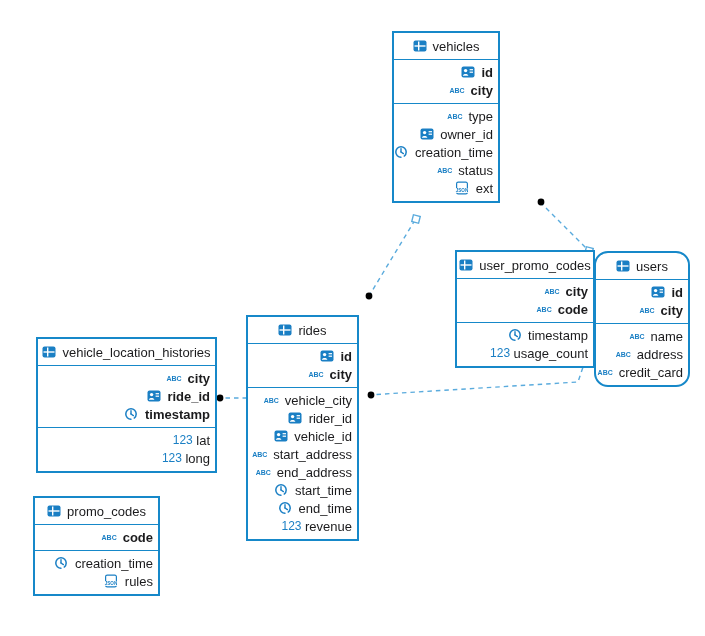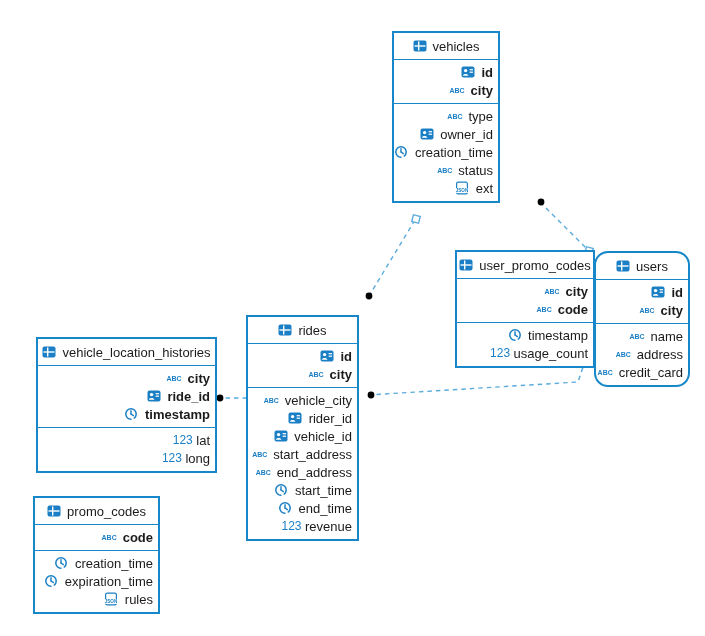--- a/index.html
+++ b/index.html
@@ -422,30 +422,20 @@
               <circle cx="7" cy="7" r="5.2" fill="none" stroke="#1a7fc4" stroke-width="1.5" stroke-dasharray="26 3.5" stroke-dashoffset="-8" stroke-linecap="round"></circle>
               <line x1="7" y1="7" x2="7" y2="3.8" stroke="#1a7fc4" stroke-width="1.4" stroke-linecap="round"></line>
               <line x1="7" y1="7" x2="9.4" y2="8.6" stroke="#1a7fc4" stroke-width="1.4" stroke-linecap="round"></line>
             </svg>
           </span>
     <span>creation_time</span>
   </div>
         <div class="tbl-row">
     <span class="icon-cell">
             <svg width="14" height="14" viewBox="0 0 14 14">
-              <circle cx="7" cy="7" r="5.2" fill="none" stroke="#1a7fc4" stroke-width="1.5" stroke-dasharray="26 3.5" stroke-dashoffset="-8" stroke-linecap="round"></circle>
-              <line x1="7" y1="7" x2="7" y2="3.8" stroke="#1a7fc4" stroke-width="1.4" stroke-linecap="round"></line>
-              <line x1="7" y1="7" x2="9.4" y2="8.6" stroke="#1a7fc4" stroke-width="1.4" stroke-linecap="round"></line>
-            </svg>
-          </span>
-    <span>expiration_time</span>
-  </div>
-        <div class="tbl-row">
-    <span class="icon-cell">
-            <svg width="14" height="14" viewBox="0 0 14 14">
               <path d="M3.2 1.2 h7.6 a1.6 1.6 0 0 1 1.6 1.6 v8.4 a1.6 1.6 0 0 1 -1.6 1.6 h-7.6 a1.6 1.6 0 0 1 -1.6 -1.6 v-8.4 a1.6 1.6 0 0 1 1.6 -1.6 z" fill="none" stroke="#1a7fc4" stroke-width="1.2"></path>
               <rect x="0.4" y="7" width="13.2" height="4.8" fill="#fff"></rect>
               <text x="7" y="11" font-size="4.6" text-anchor="middle" fill="#1a7fc4" font-weight="700" font-family="Liberation Sans, sans-serif">JSON</text>
             </svg>
           </span>
     <span>rules</span>
   </div>
       </div>
     </div>
   </div>

